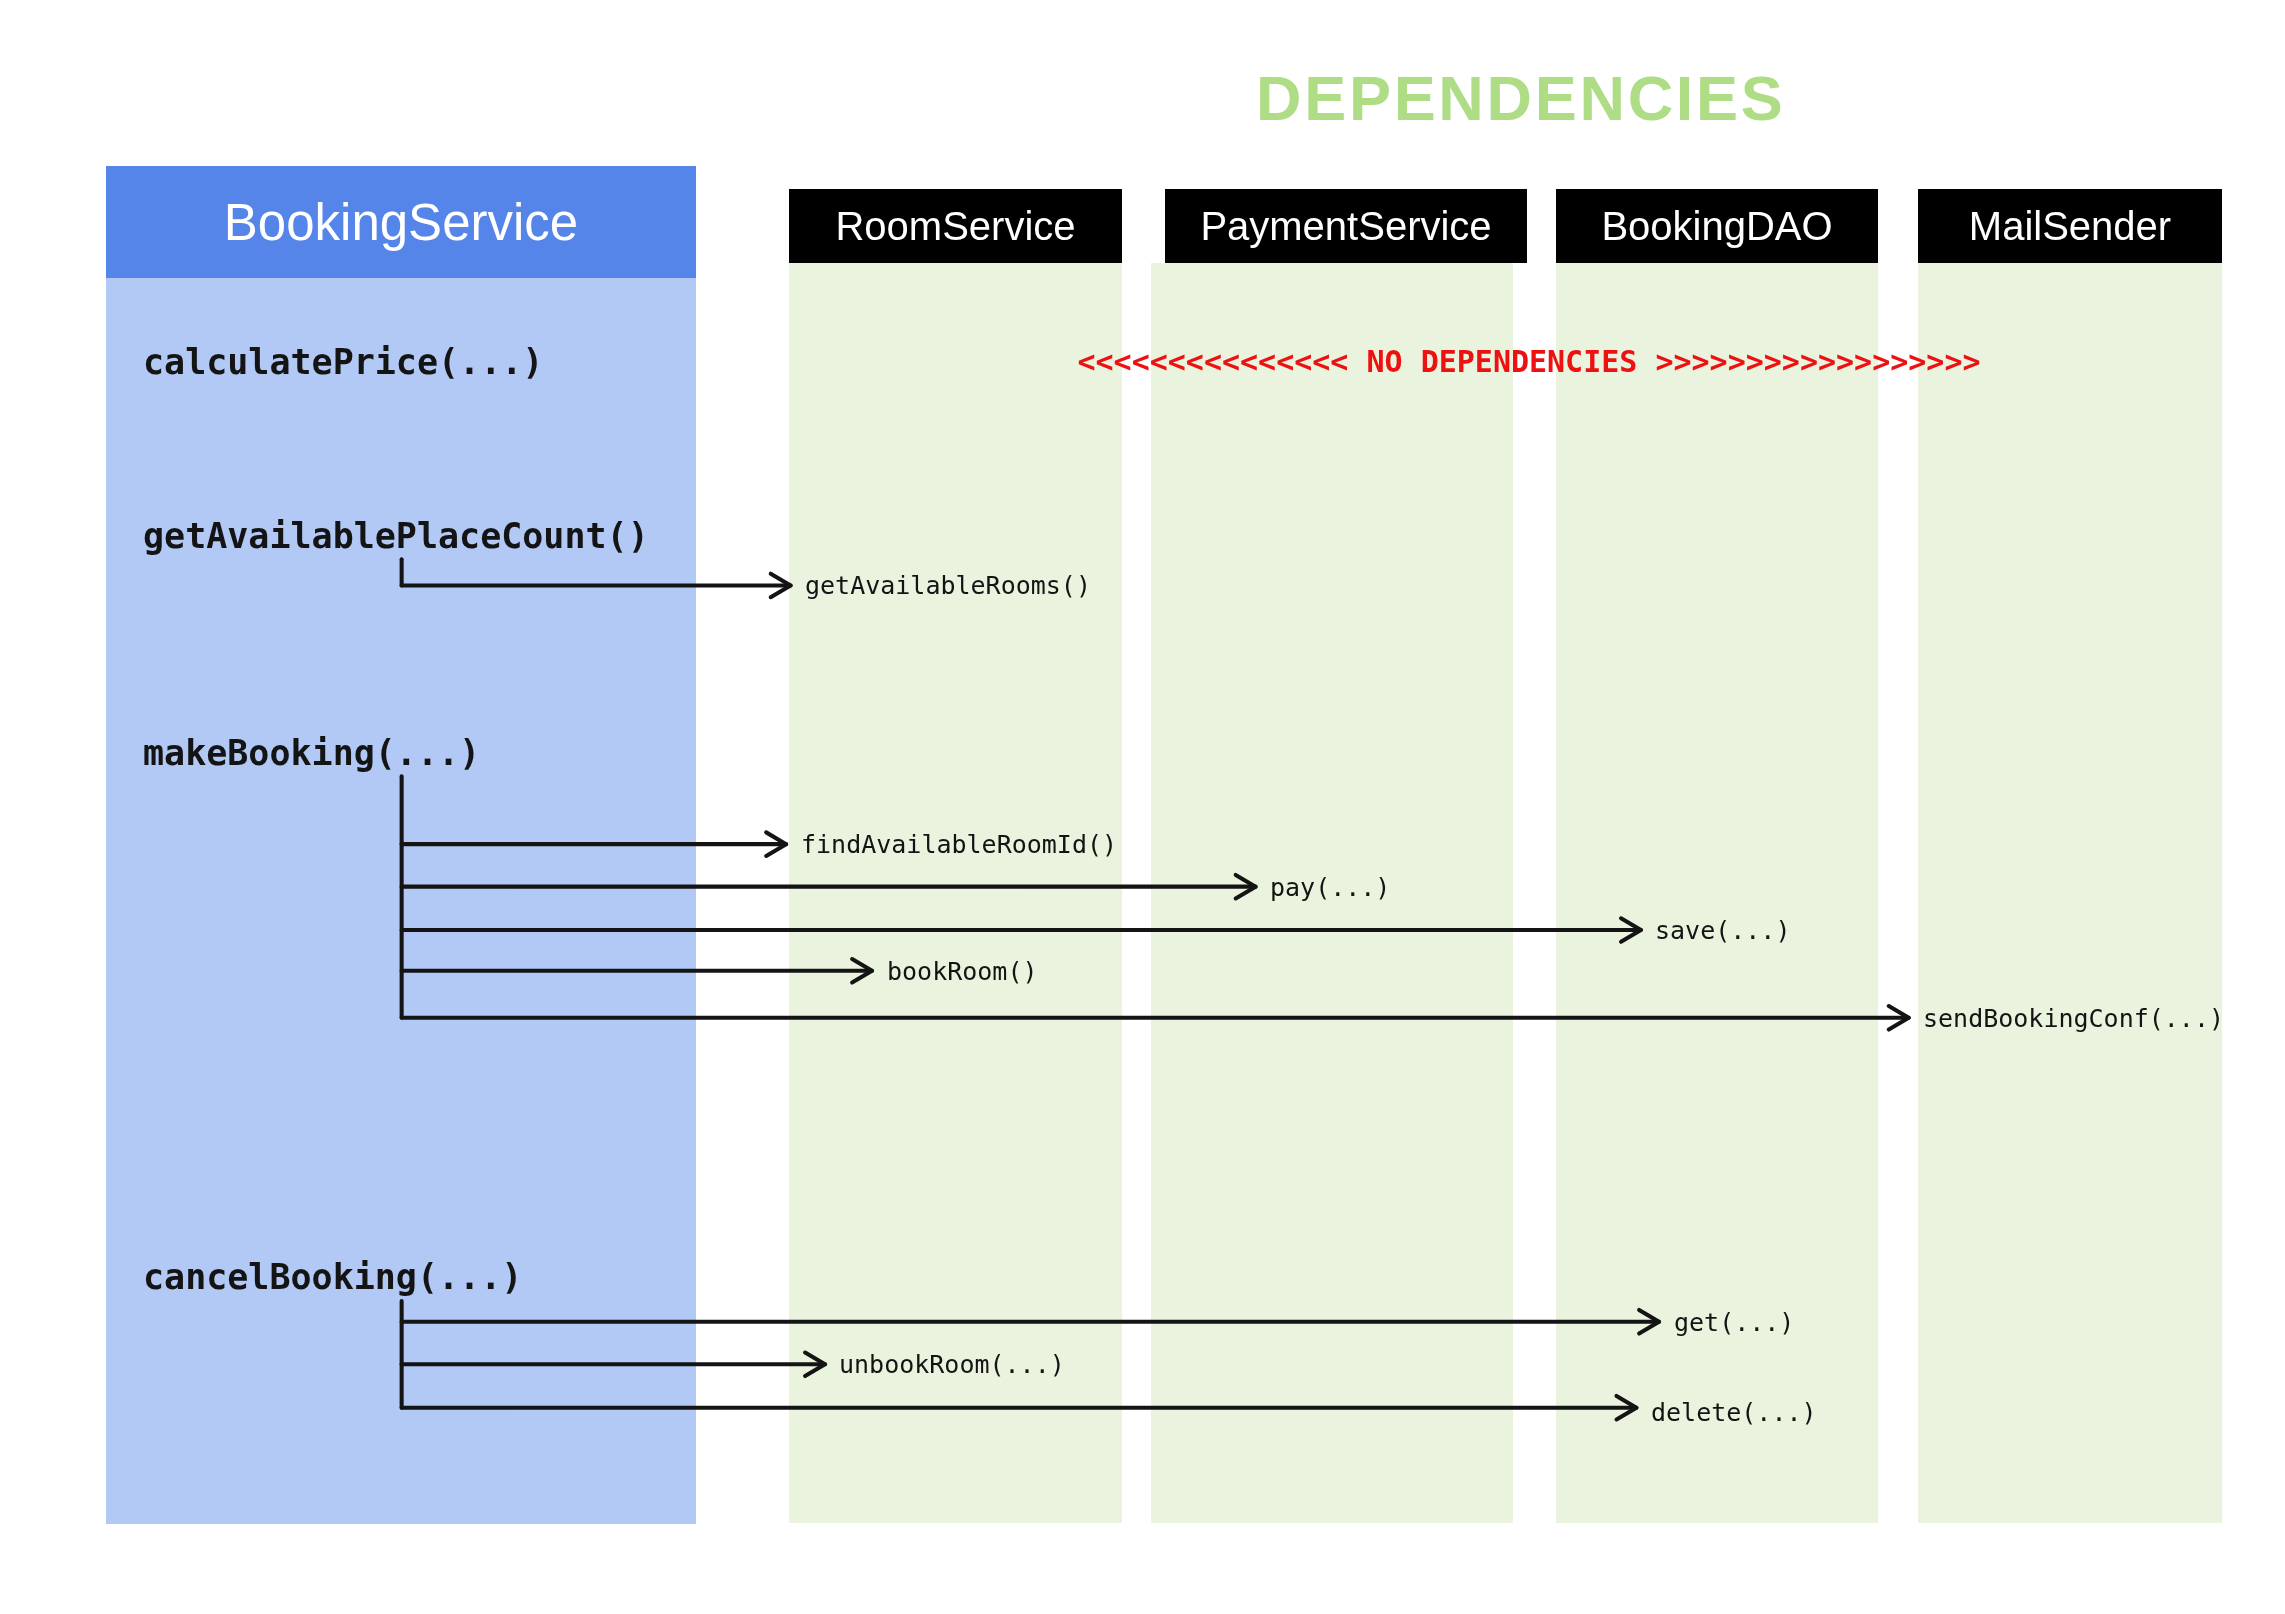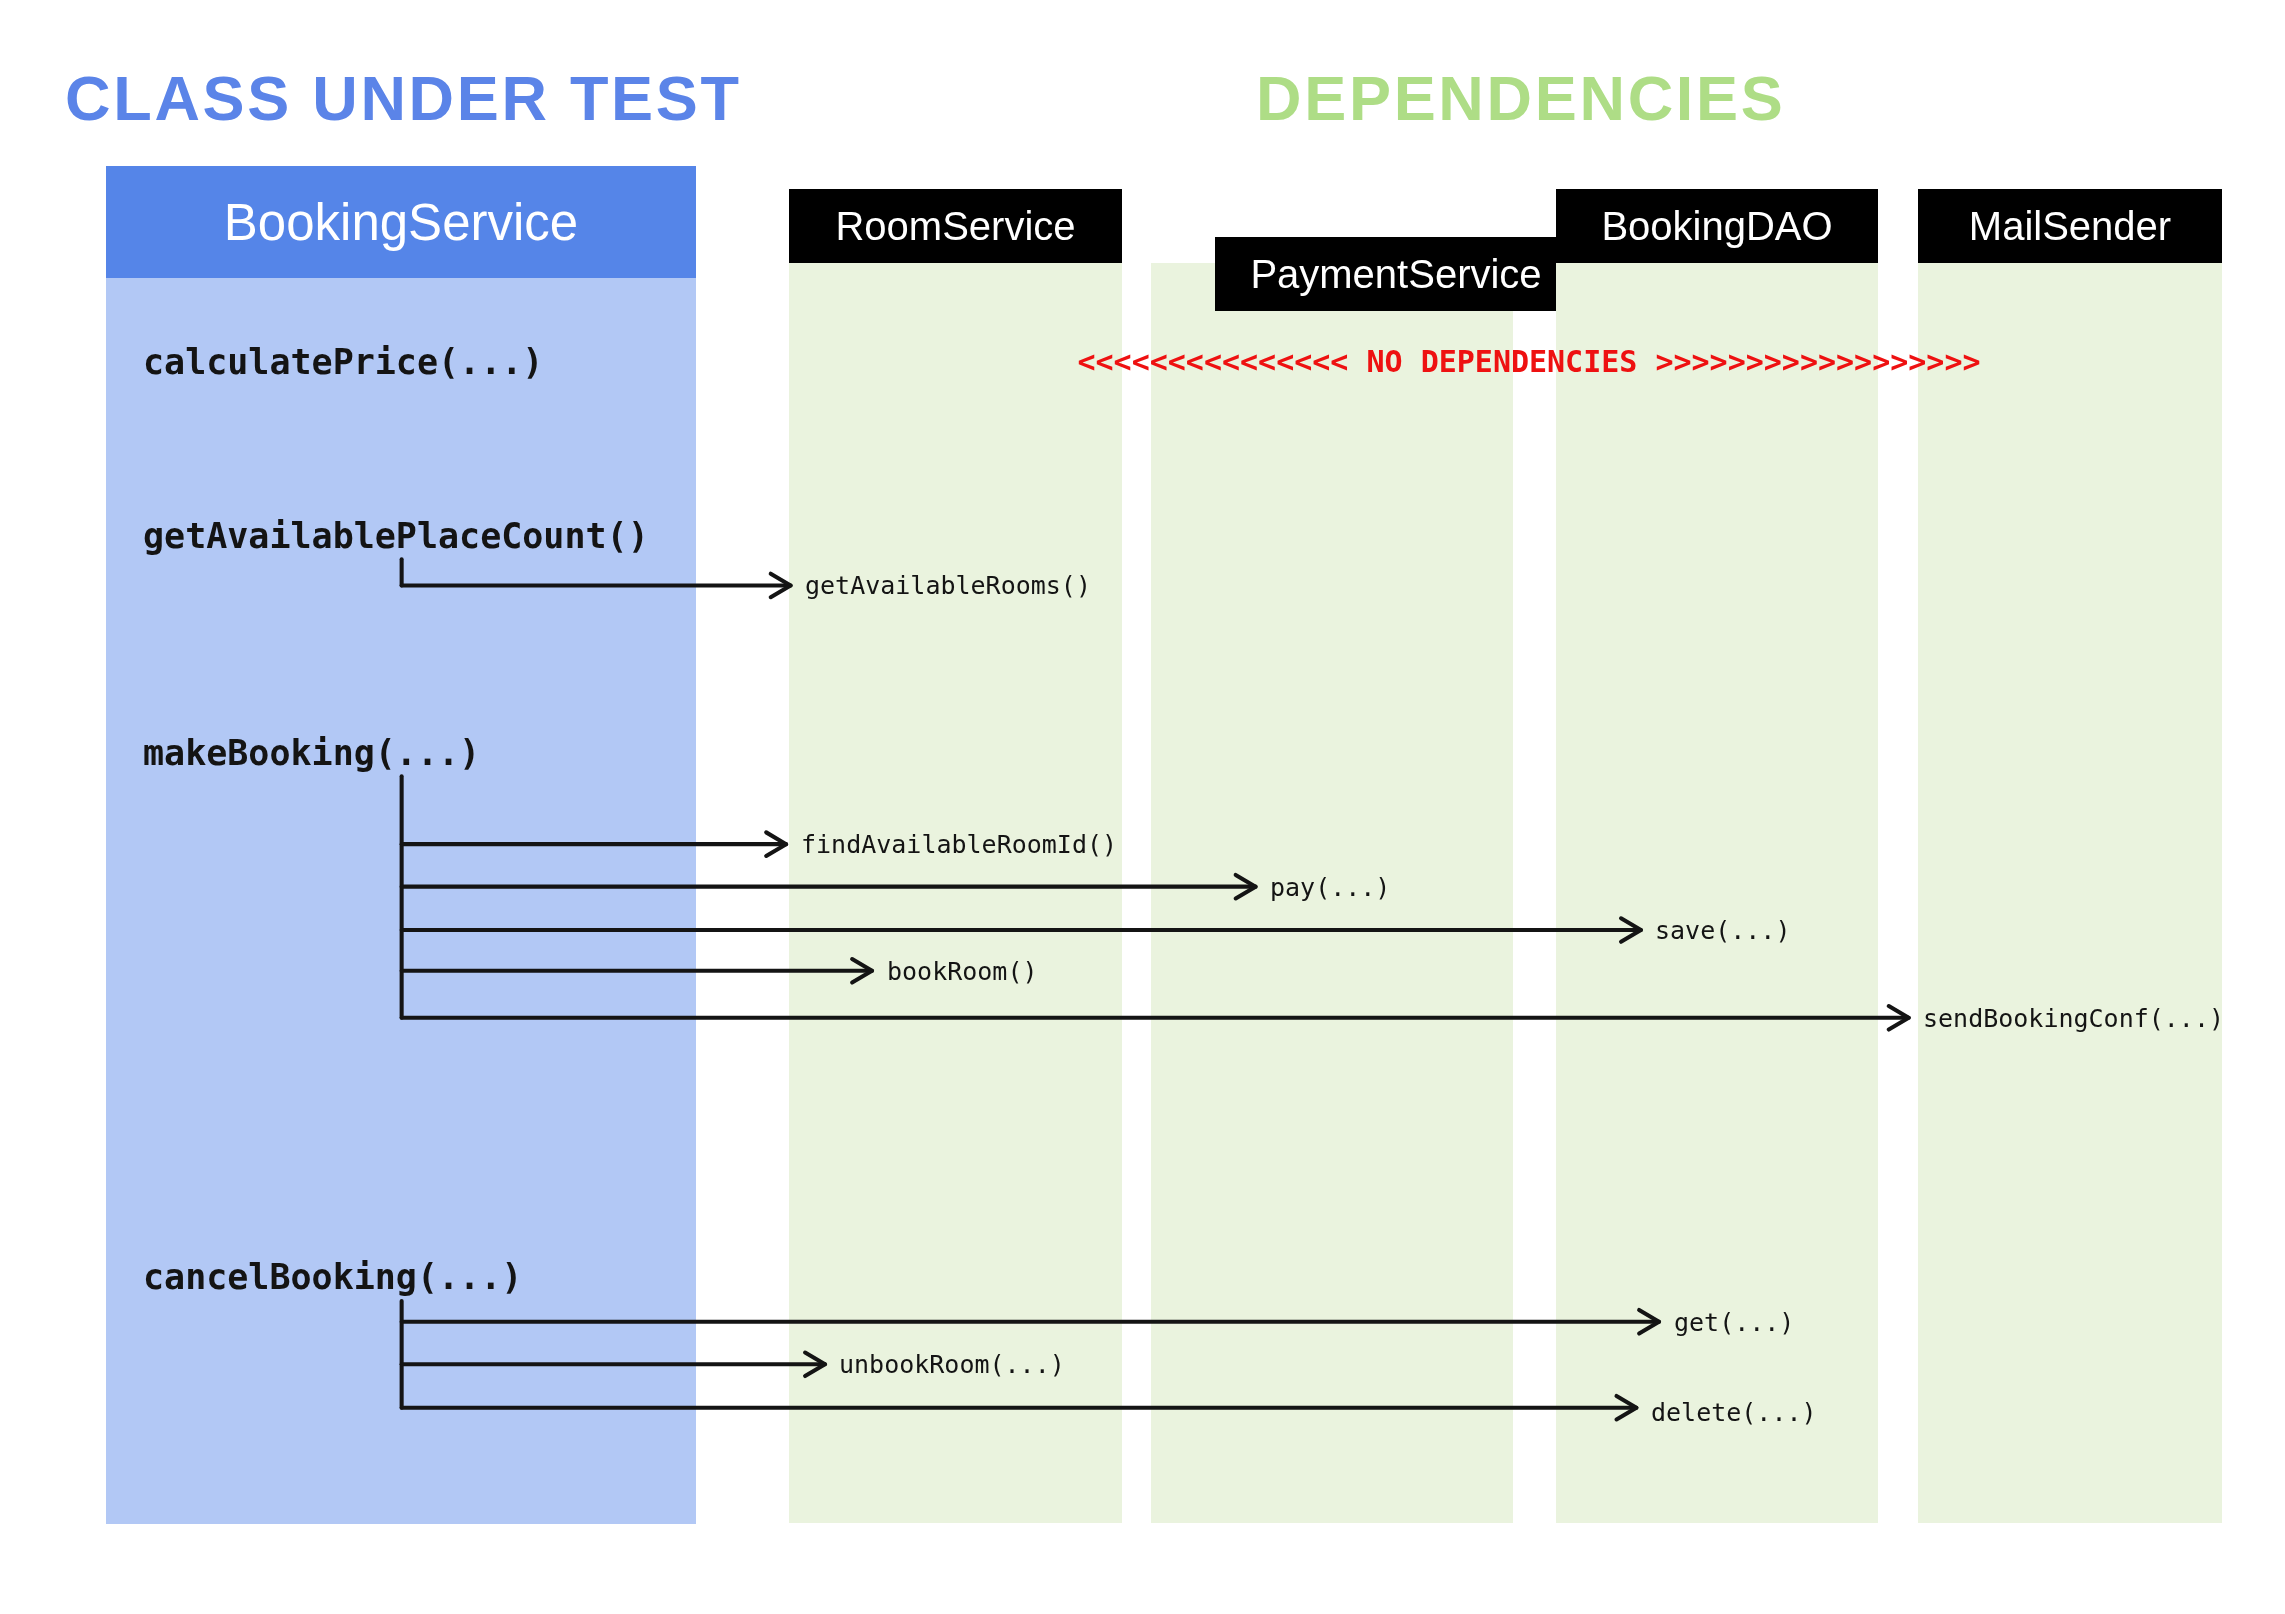--- a/index.html
+++ b/index.html
@@ -41,33 +41,32 @@
     font-family:"DejaVu Sans Mono","Liberation Mono",monospace;font-weight:bold;
     font-size:30px;color:#ee1111;white-space:pre;line-height:1;
   }
   #arrows{position:absolute;left:0;top:0;pointer-events:none;}
 </style>
 </head>
 <body>
 
 <div id="canvas">
 
-  <div class="title title-blue">CLASS UNDER TEST</div>
 
   <div class="title title-green">DEPENDENCIES</div>
 
   <div class="cut-header">BookingService</div>
 
   <div class="cut-body"></div>
 
   <div id="dep-columns">
       <div class="dep-body" style="left: 789px; width: 333px;"></div>
       <div class="dep-header" style="left: 789px; width: 333px;">RoomService</div>
       <div class="dep-body" style="left: 1151px; width: 362px;"></div>
-      <div class="dep-header" style="left: 1215px; width: 362px; margin-top: 48px;">PaymentService</div>
+      <div class="dep-header" style="left: 1165px; width: 362px;">PaymentService</div>
       <div class="dep-body" style="left: 1556px; width: 322px;"></div>
       <div class="dep-header" style="left: 1556px; width: 322px;">BookingDAO</div>
       <div class="dep-body" style="left: 1918px; width: 304px;"></div>
       <div class="dep-header" style="left: 1918px; width: 304px; text-align: center;">MailSender</div>
     </div>
 
   <svg id="arrows" width="2285" height="1615" viewBox="0 0 2526 1785">
       <path d="M 444 618 V 647" fill="none" stroke="#141414" stroke-width="4.5" stroke-linecap="round" stroke-linejoin="round"></path>
       <path d="M 444 647 H 874" fill="none" stroke="#141414" stroke-width="4.5" stroke-linecap="round" stroke-linejoin="round"></path>
       <path d="M 852 634 L 874 647 L 852 660" fill="none" stroke="#141414" stroke-width="4.5" stroke-linecap="round" stroke-linejoin="round"></path>

